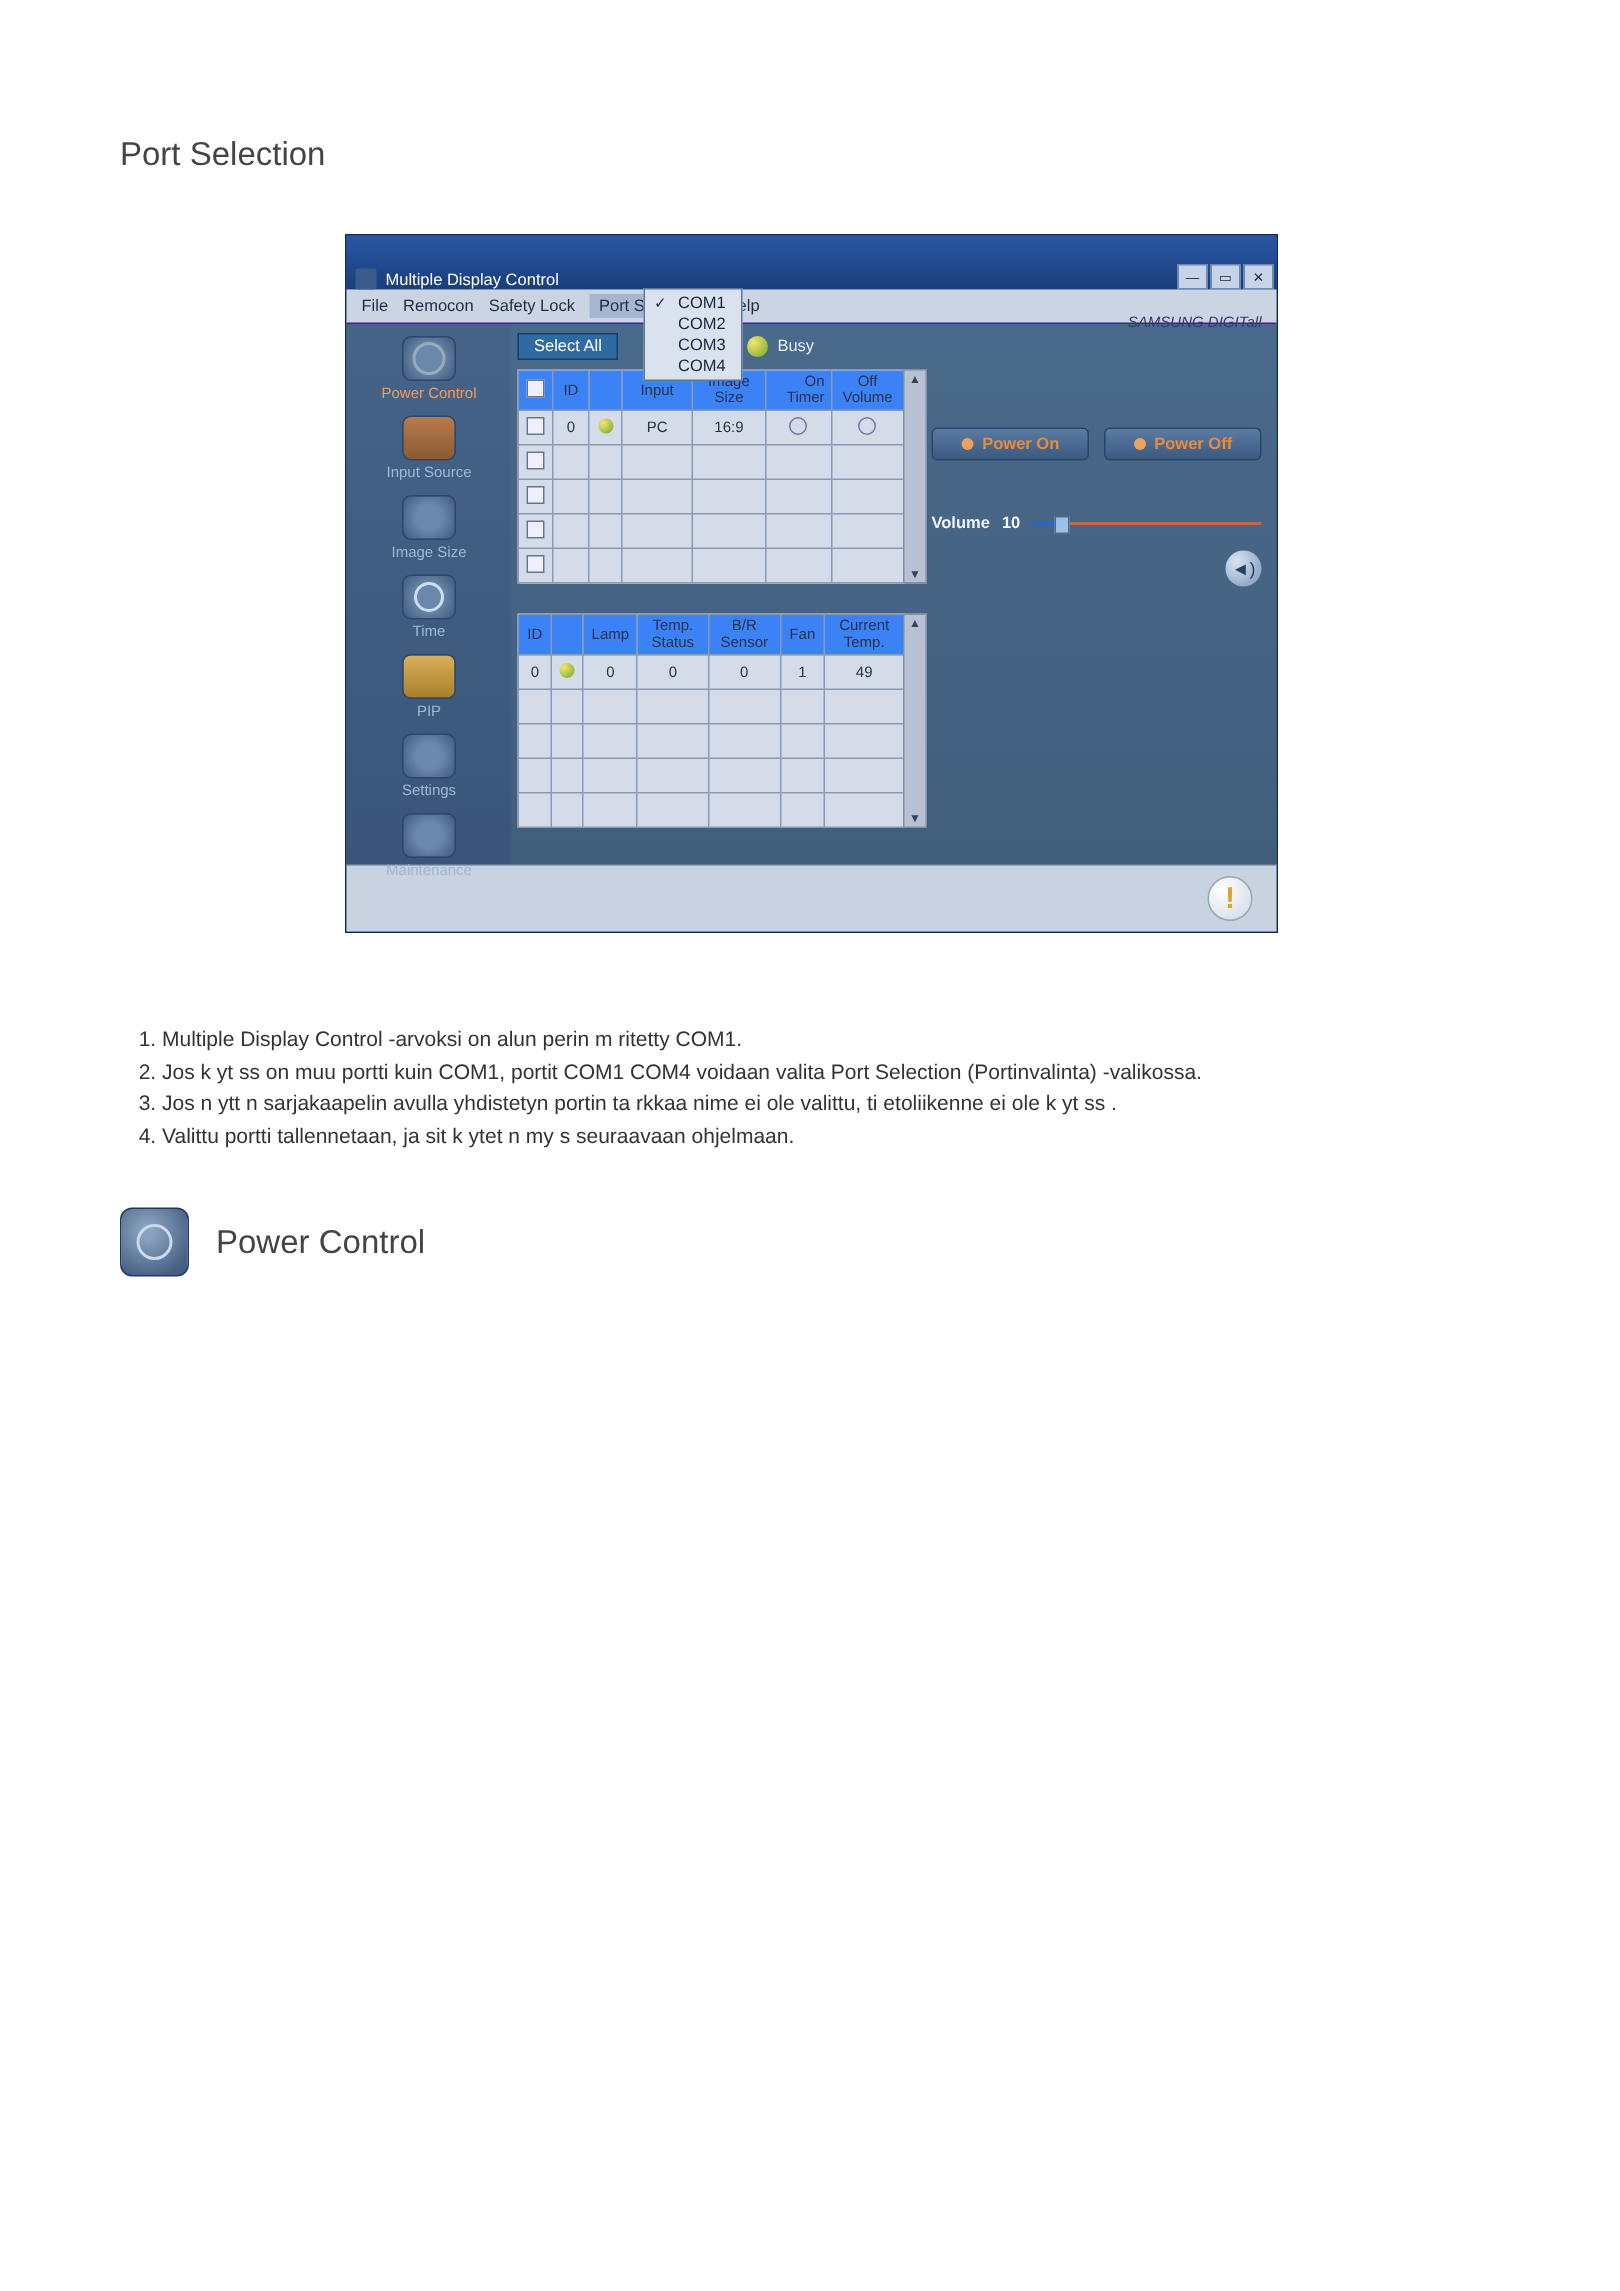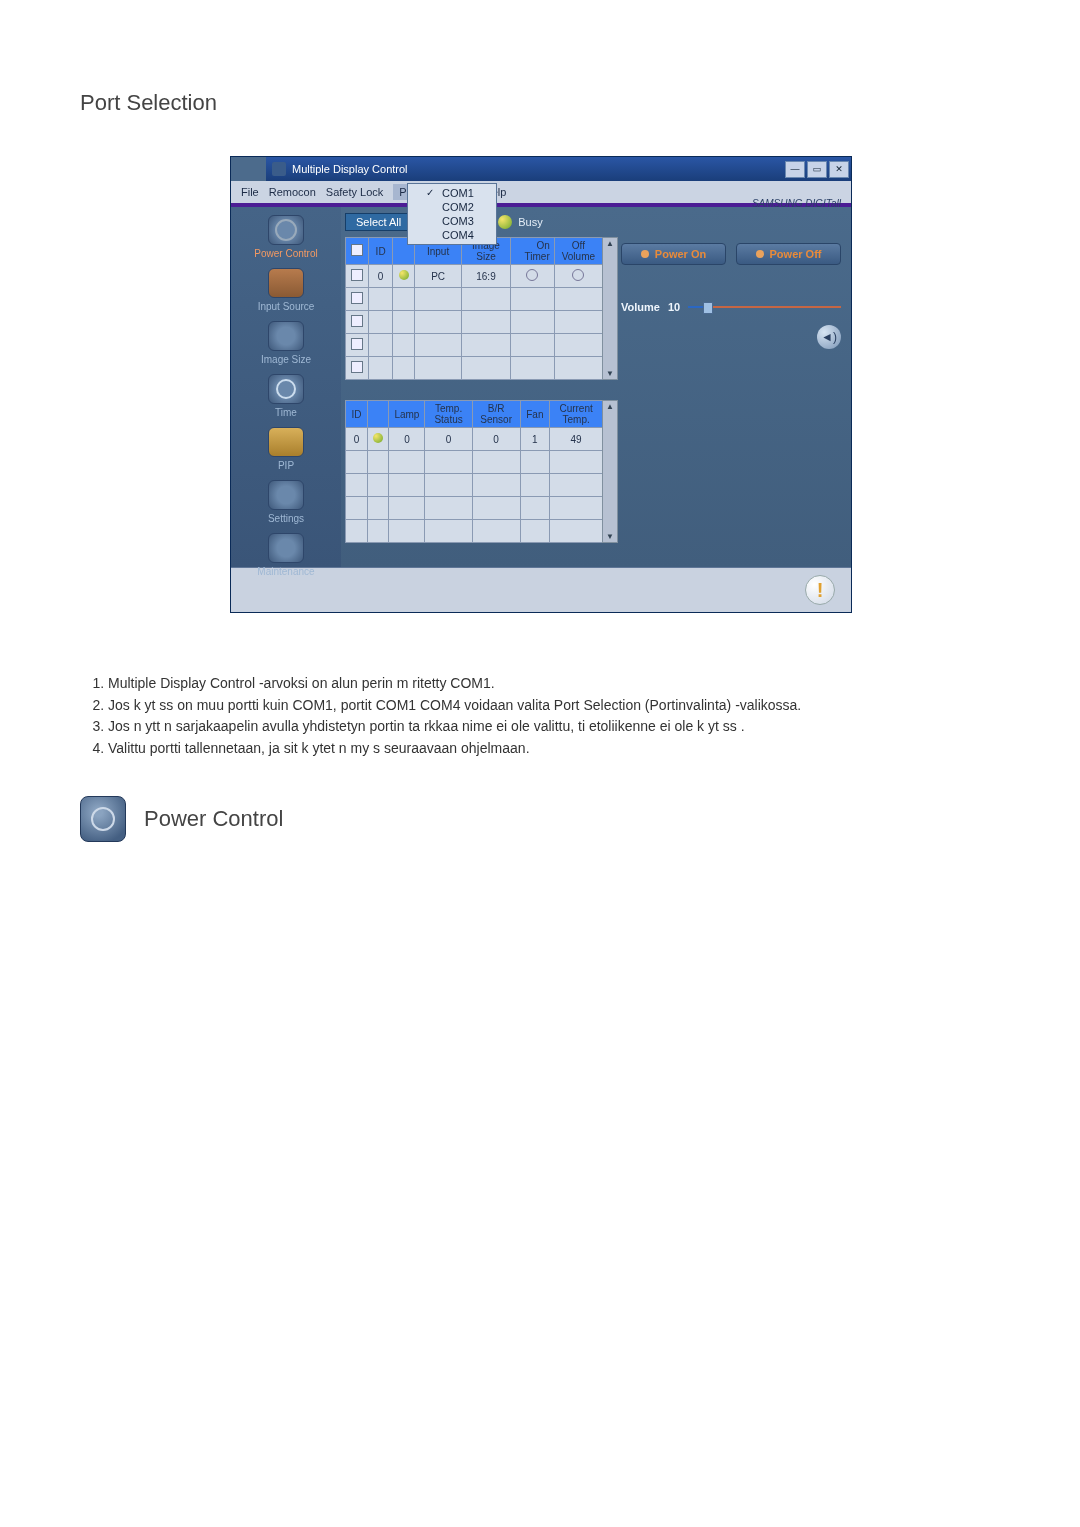--- a/index.html
+++ b/index.html
@@ -27,28 +27,27 @@
   }
   .app-window {
     width: 620px;
     border: 1px solid #0a2a57;
     background: #4c6b8c;
     font-family: Tahoma, Arial, sans-serif;
     font-size: 11px;
     color: #e3edf7;
   }
   .titlebar {
-    height: 24px;
+    height: 36px;
     background: linear-gradient(#2a56a5, #1a3e7a);
     display: flex;
-    align-items: center;
+    align-items: flex-end;
     padding: 0 2px 0 6px;
     color: #fff;
     font-size: 11px;
-    margin-left: 35px;
   }
   .titlebar .tb-icon {
     width: 14px; height: 14px;
     background: #3a5c8a;
     border-radius: 2px;
     margin-right: 6px;
     display: inline-block;
   }
   .titlebar .tb-title { flex: 1; }
   .winbtns { display: flex; gap: 2px; }
@@ -62,21 +61,21 @@
   }
   .menubar {
     height: 22px;
     background: #cbd4e3;
     display: flex;
     align-items: center;
     gap: 10px;
     padding: 0 10px;
     color: #1c2b46;
     font-size: 11px;
-    border-bottom: 4px solid #4c1d95;
+    border-bottom: 1px solid #4c1d95;
   }
   .brand {
     margin-left: auto;
     font-style: italic;
     font-size: 10px;
     color: #2a3f66;
     margin-top: 23px;
   }
   .app-body {
     display: flex;
@@ -137,25 +136,25 @@
     margin-left: 80px;
     justify-content: flex-end;
   }
   .busy-dot {
     width: 14px; height: 14px; border-radius: 50%;
     background: radial-gradient(circle at 30% 30%, #f5e56a, #6fa82c);
   }
   .port-dropdown {
     position: absolute;
     top: -24px;
-    left: 66px;
+    left: 88px;
     width: 64px;
     background: #d9e2ee;
     border: 1px solid #5a7598;
-    padding: 2px 12px;
+    padding: 2px 0;
     font-size: 11px;
     color: #17263f;
     z-index: 10;
   }
   .port-dropdown .dd-item {
     padding: 1px 8px 1px 22px;
     position: relative;
   }
   .port-dropdown .dd-item.checked::before {
     content: "✓";
@@ -198,20 +197,21 @@
     right: -15px; top: 0; bottom: 0;
     background: #b7c1d2;
     border: 1px solid #80909f;
   }
   .sbar::before { content:"▲"; position:absolute; top:1px; left:3px; font-size:8px; color:#345; }
   .sbar::after  { content:"▼"; position:absolute; bottom:1px; left:3px; font-size:8px; color:#345; }
   .lower-grid { margin-top: 20px; }
   .right-panel {
     width: 220px;
     padding: 36px 10px 0 6px;
+    margin-top: 33px;
   }
   .pwr-row {
     display: flex;
     gap: 10px;
     margin-bottom: 36px;
   }
   .pwr-pill {
     flex: 1;
     height: 20px;
     border-radius: 4px;

